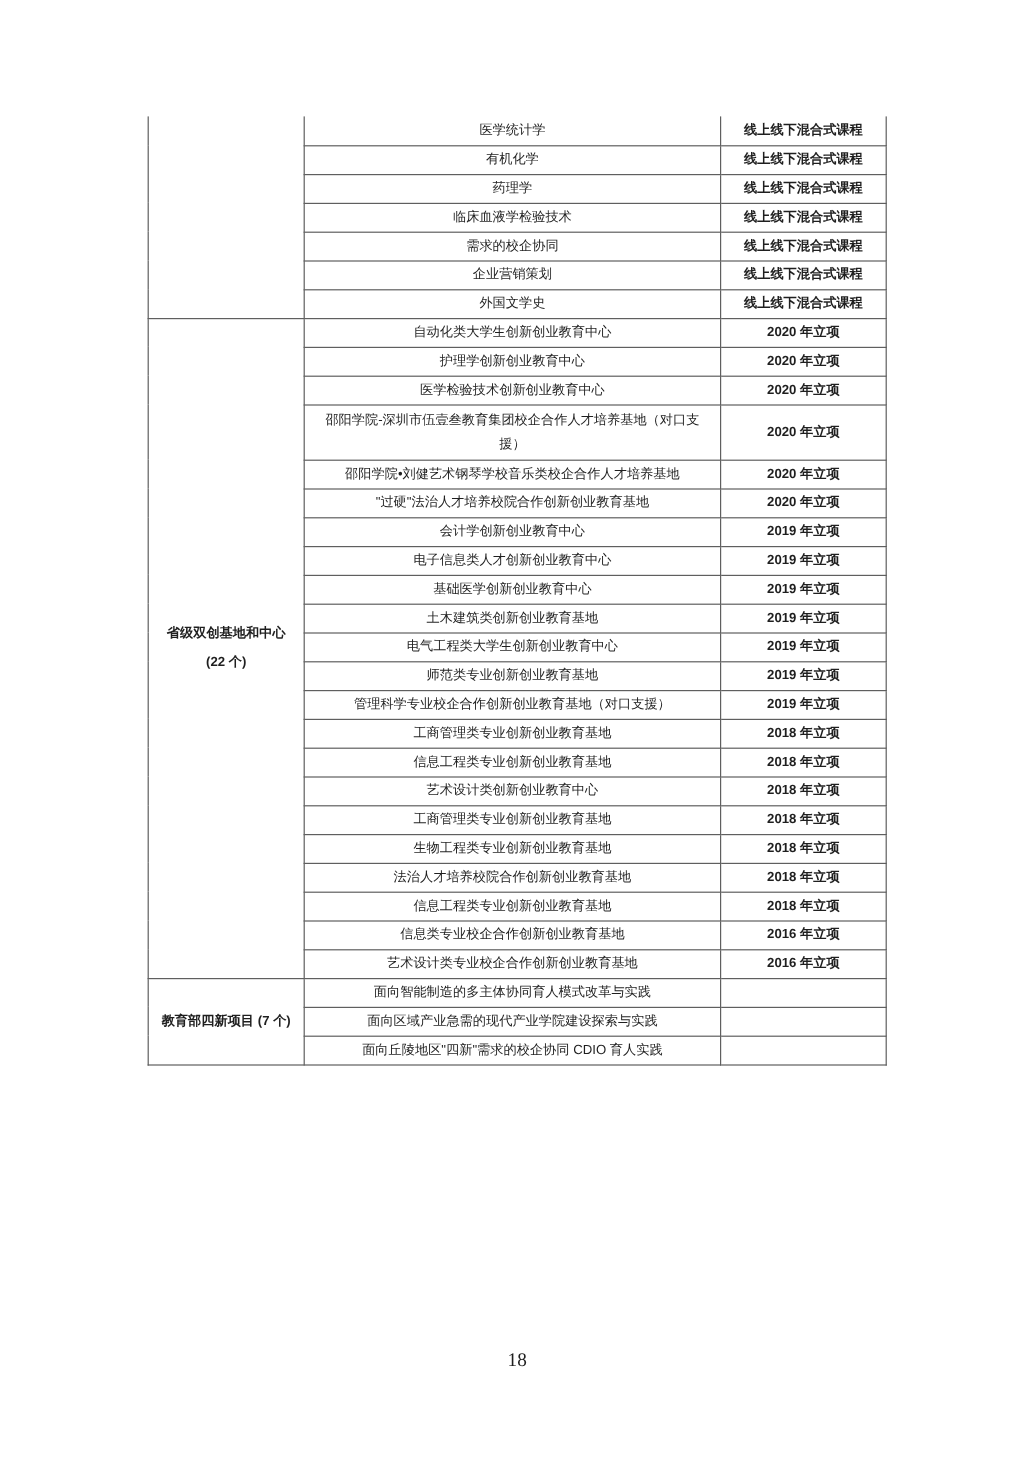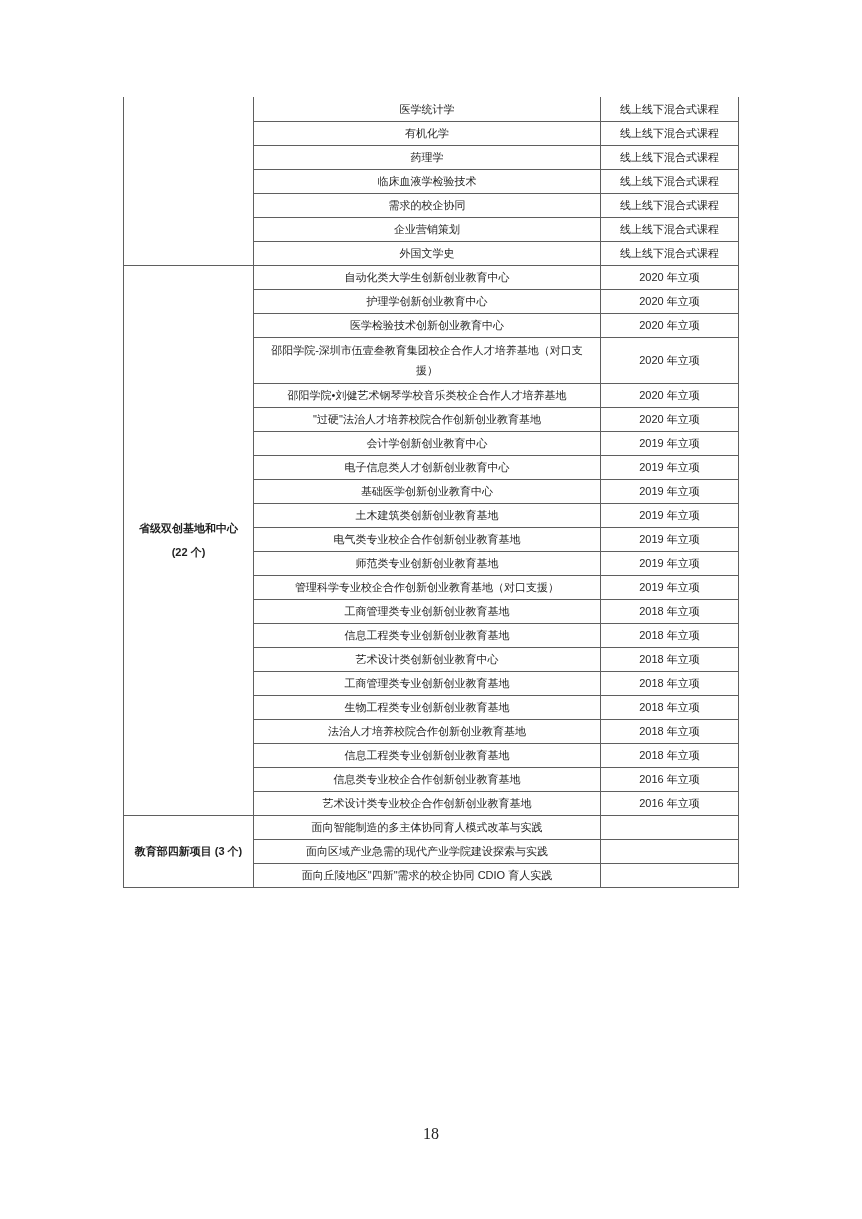--- a/index.html
+++ b/index.html
@@ -35,21 +35,21 @@
     overflow: hidden;
   }
   .doc-table tr { height: 24px; }
   .doc-table tr.tall-row { height: 46px; }
   .doc-table tr.first-row td { border-top: none; }
   .doc-table td.label-cell {
     font-weight: bold;
     padding: 1px 4px;
   }
   .doc-table td.label-cell div { line-height: 24px; }
-  .doc-table td.status-cell { padding: 1px 2px; }
+  .doc-table td.status-cell { padding: 1px 2px; font-weight: bold; }
   .page-number {
     position: absolute;
     top: 1125px;
     left: 0;
     width: 862px;
     text-align: center;
     font-family: "Liberation Serif", serif;
     font-size: 16px;
     color: #1f1f1f;
   }
@@ -133,21 +133,21 @@
         </tr>
         <tr>
           <td class="name-cell">基础医学创新创业教育中心</td>
           <td class="status-cell">2019 年立项</td>
         </tr>
         <tr>
           <td class="name-cell">土木建筑类创新创业教育基地</td>
           <td class="status-cell">2019 年立项</td>
         </tr>
         <tr>
-          <td class="name-cell">电气类专业校企合作创新创业教育基地</td>
+          <td class="name-cell">电气工程类大学生创新创业教育中心</td>
           <td class="status-cell">2019 年立项</td>
         </tr>
         <tr>
           <td class="name-cell">师范类专业创新创业教育基地</td>
           <td class="status-cell">2019 年立项</td>
         </tr>
         <tr>
           <td class="name-cell">管理科学专业校企合作创新创业教育基地（对口支援）</td>
           <td class="status-cell">2019 年立项</td>
         </tr>
@@ -182,21 +182,21 @@
         <tr>
           <td class="name-cell">信息类专业校企合作创新创业教育基地</td>
           <td class="status-cell">2016 年立项</td>
         </tr>
         <tr>
           <td class="name-cell">艺术设计类专业校企合作创新创业教育基地</td>
           <td class="status-cell">2016 年立项</td>
         </tr>
         <tr>
           <td class="label-cell" rowspan="3">
-            <div>教育部四新项目 (3 个)</div>
+            <div>教育部四新项目 (7 个)</div>
           </td>
           <td class="name-cell">面向智能制造的多主体协同育人模式改革与实践</td>
           <td class="status-cell"></td>
         </tr>
         <tr>
           <td class="name-cell">面向区域产业急需的现代产业学院建设探索与实践</td>
           <td class="status-cell"></td>
         </tr>
         <tr>
           <td class="name-cell">面向丘陵地区"四新"需求的校企协同 CDIO 育人实践</td>

